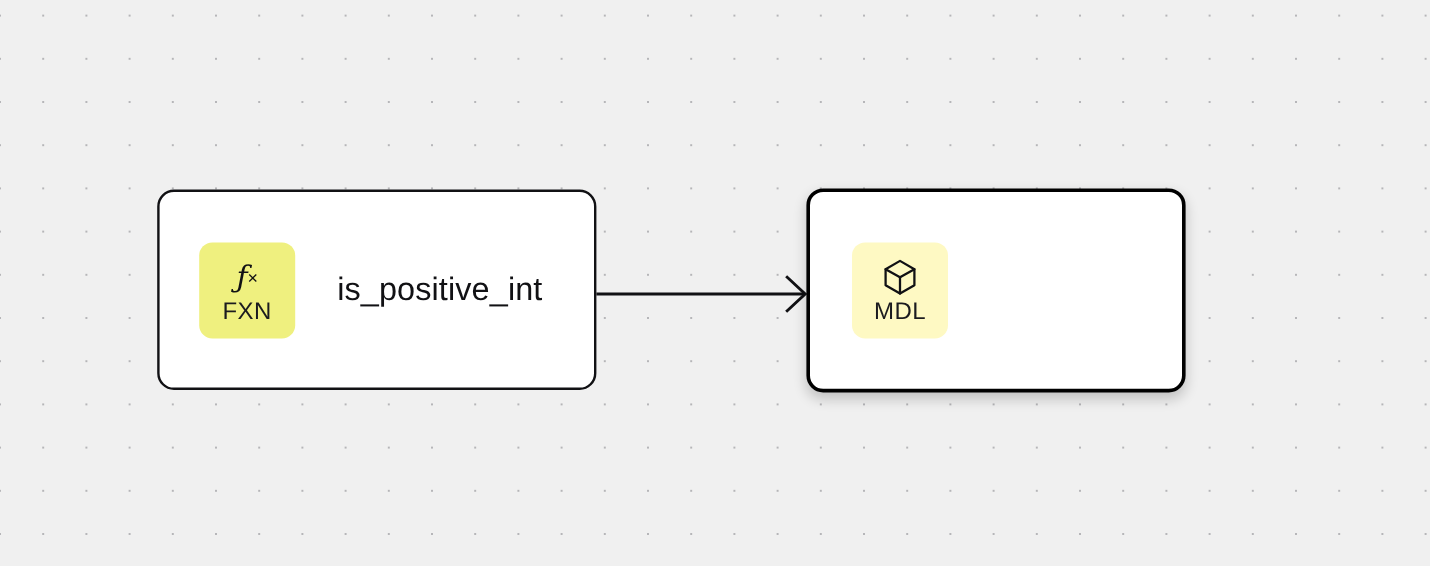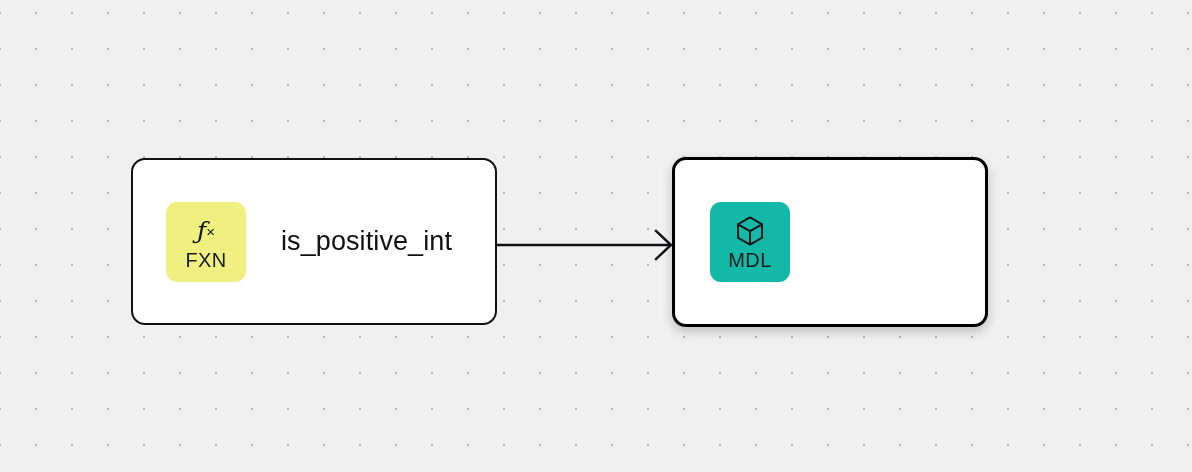--- a/index.html
+++ b/index.html
@@ -133,21 +133,21 @@
     <div class="badge" style="background:#eff07f">
       <div class="badge-glyph">
         <span class="fx"><span>ƒ</span><span class="times">×</span></span>
       </div>
       <div class="badge-label">FXN</div>
     </div>
     <div class="node-title">is_positive_int</div>
   </div>
 
   <div class="node selected" id="node-mdl">
-    <div class="badge" style="background:#14b8a6">
+    <div class="badge" style="background:#fef9c3">
       <div class="badge-glyph">
         <svg width="30" height="32" viewBox="0 0 30 32" fill="none" stroke="#111114" stroke-width="1.9" stroke-linejoin="round" stroke-linecap="round">
           <path d="M15 2.4 L27 9.3 L27 22.7 L15 29.6 L3 22.7 L3 9.3 Z"></path>
           <path d="M3 9.3 L15 16.1 L27 9.3"></path>
           <path d="M15 16.1 L15 29.6"></path>
         </svg>
       </div>
       <div class="badge-label">MDL</div>
     </div>
   </div>

